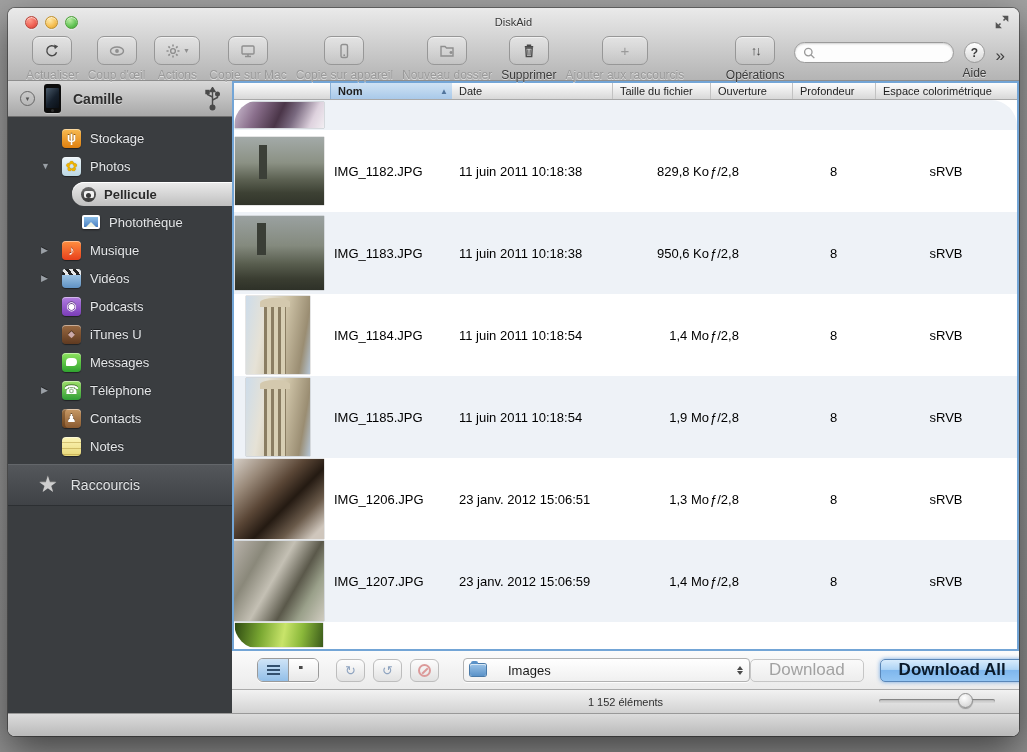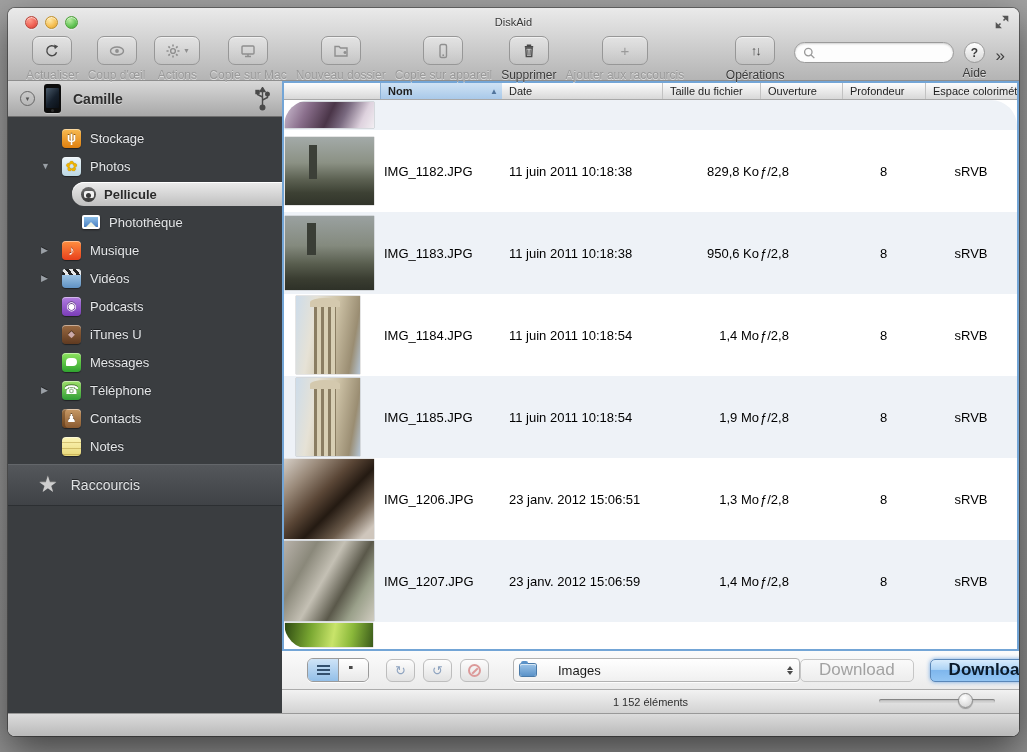--- a/index.html
+++ b/index.html
@@ -43,21 +43,21 @@
     background:#fdfdfd; box-shadow:inset 0 1px 2px rgba(0,0,0,.18); display:flex; align-items:center; padding:0 8px; flex:0 0 auto;}
   .searchbox input { border:none; outline:none; background:transparent; width:100%; font-size:12px; margin-left:4px; }
   .helpbtn { display:flex; flex-direction:column; align-items:center; flex:0 0 auto; margin-top:1px;}
   .help-circle { width:21px; height:21px; border-radius:50%; border:1px solid #9a9a9a;
     background:linear-gradient(#fff,#d8d8d8); display:flex; align-items:center; justify-content:center;
     font-size:12px; font-weight:bold; color:#3a3a3a; margin-top:5px; }
   .chev { margin-top:10px; font-size:17px; color:#3f3f3f; flex:0 0 auto; }
 
   
   .main { flex:1 1 auto; display:flex; min-height:0; }
-  .sidebar { width:274px; flex:0 0 auto; background:#3a3d40; display:flex; flex-direction:column; }
+  .sidebar { width:224px; flex:0 0 auto; background:#3a3d40; display:flex; flex-direction:column; }
   .content { flex:1 1 auto; display:flex; flex-direction:column; min-width:0; }
   .bottom-strip { height:23px; flex:0 0 auto; background:linear-gradient(#dcdcdc,#b9b9b9); border-top:1px solid #999; }
 
   
   .device-header { height:36px; background:linear-gradient(#d8d8d8,#a8a8a8); border-bottom:1px solid #6e6e6e;
     display:flex; align-items:center; padding:0 12px; flex:0 0 auto; }
   .eject { width:15px; height:15px; border-radius:50%; border:1px solid #666; color:#555;
     display:flex; align-items:center; justify-content:center; flex:0 0 auto;}
   .eject::before { content:"▼"; font-size:6px; }
   .iphone { width:17px; height:29px; background:#0d0d0d; border-radius:3px; margin-left:9px; position:relative; flex:0 0 auto;
@@ -276,37 +276,37 @@
               <rect x="2" y="3" width="12" height="8" rx="1"></rect>
               <line x1="8" y1="11" x2="8" y2="13"></line>
               <line x1="5" y1="13.5" x2="11" y2="13.5"></line>
             </svg>
           </div>
         <div class="tbtn-label">Copie sur Mac</div>
       </div>
       <div class="tbtn">
         <div class="tbtn-box">
             <svg class="tico" width="16" height="16" viewBox="0 0 16 16">
+              <rect x="5" y="1.5" width="6.5" height="13" rx="1.6"></rect>
+              <circle class="fillpart" cx="8.2" cy="12.2" r="0.9"></circle>
+            </svg>
+          </div>
+        <div class="tbtn-label">Copie sur appareil</div>
+      </div>
+      <div class="tbtn">
+        <div class="tbtn-box">
+            <svg class="tico" width="16" height="16" viewBox="0 0 16 16">
               <path d="M2 5 v-1.5 h4 l1.5 1.5 H14 v8 H2 Z"></path>
               <g stroke-width="1.6">
                 <line x1="10.5" y1="9.5" x2="13.5" y2="9.5"></line>
                 <line x1="12" y1="8" x2="12" y2="11"></line>
               </g>
             </svg>
           </div>
         <div class="tbtn-label">Nouveau dossier</div>
-      </div>
-      <div class="tbtn">
-        <div class="tbtn-box">
-            <svg class="tico" width="16" height="16" viewBox="0 0 16 16">
-              <rect x="5" y="1.5" width="6.5" height="13" rx="1.6"></rect>
-              <circle class="fillpart" cx="8.2" cy="12.2" r="0.9"></circle>
-            </svg>
-          </div>
-        <div class="tbtn-label">Copie sur appareil</div>
       </div>
       <div class="tbtn enabled">
         <div class="tbtn-box">
             <svg class="tico" width="16" height="16" viewBox="0 0 16 16">
               <path d="M6.5 3.5 v-1.2 h3 v1.2"></path>
               <line x1="3.8" y1="3.8" x2="12.2" y2="3.8"></line>
               <path d="M4.8 5 l0.5 8.5 h5.4 l0.5-8.5 Z"></path>
               <g stroke-width="1">
                 <line x1="6.8" y1="6.5" x2="7" y2="12"></line>
                 <line x1="9.2" y1="6.5" x2="9" y2="12"></line>

